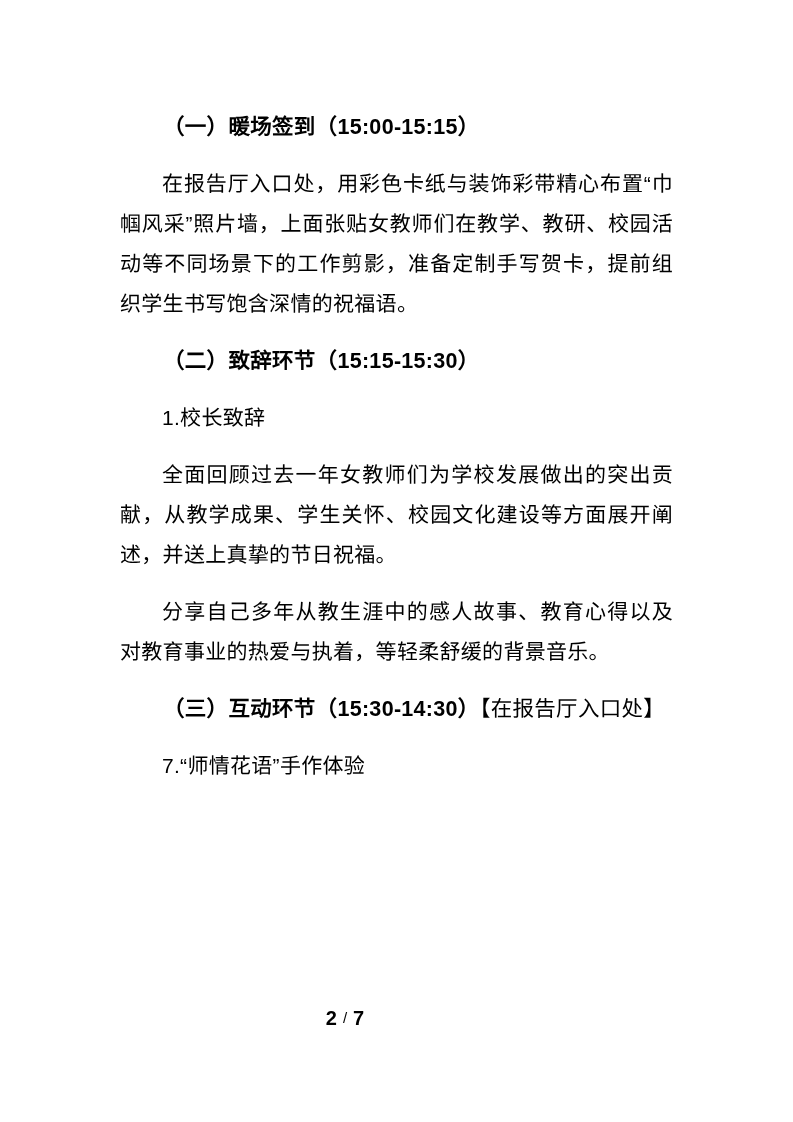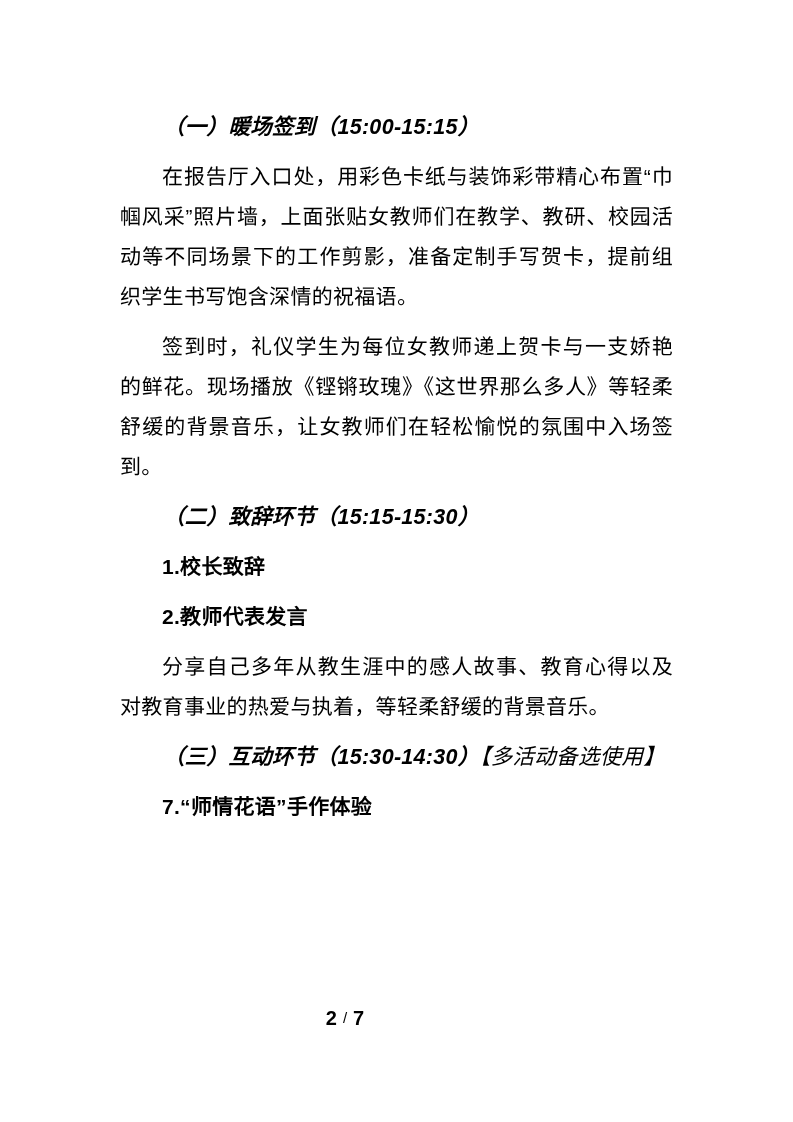--- a/index.html
+++ b/index.html
@@ -28,29 +28,28 @@
   .content > * {
     margin: 0;
     font-size: 21px;
     line-height: 40px;
     text-align: justify;
     text-indent: 2em;
     word-break: break-all;
     letter-spacing: 0.3px;
   }
   .content > * + * {
-    margin-top: 10px;
+    margin-top: 17px;
   }
   .h2 {
     font-weight: 700;
     font-size: 21.5px;
-    font-style: italic;
   }
   .h3 {
-    font-weight: 700;
+    font-weight: 400;
   }
   .para {
     font-weight: 400;
   }
   .h2-mixed .bold-part {
     font-weight: 700;
   }
   .h2-mixed .normal-part {
     font-weight: 400;
   }
@@ -74,33 +73,32 @@
 </head>
 <body>
 
 <div class="page">
   <div class="content">
 
     <div class="h2">（一）暖场签到（15:00-15:15）</div>
 
     <p class="para">在报告厅入口处，用彩色卡纸与装饰彩带精心布置“巾帼风采”照片墙，上面张贴女教师们在教学、教研、校园活动等不同场景下的工作剪影，准备定制手写贺卡，提前组织学生书写饱含深情的祝福语。</p>
 
-    <p class="para">签到时，礼仪学生为每位女教师递上贺卡与一支娇艳的鲜花。现场播放《铿锵玫瑰》《这世界那么多人》等轻柔舒缓的背景音乐，让女教师们在轻松愉悦的氛围中入场签到。</p>
 
     <div class="h2">（二）致辞环节（15:15-15:30）</div>
 
     <div class="h3">1.校长致辞</div>
 
+    <p class="para">全面回顾过去一年女教师们为学校发展做出的突出贡献，从教学成果、学生关怀、校园文化建设等方面展开阐述，并送上真挚的节日祝福。</p>
 
-    <div class="h3">2.教师代表发言</div>
 
     <p class="para">分享自己多年从教生涯中的感人故事、教育心得以及对教育事业的热爱与执着，等轻柔舒缓的背景音乐。</p>
 
     <div class="h2 h2-mixed">
-      <span class="bold-part">（三）互动环节（15:30-14:30）</span><span class="normal-part">【多活动备选使用】</span>
+      <span class="bold-part">（三）互动环节（15:30-14:30）</span><span class="normal-part">【在报告厅入口处】</span>
     </div>
 
     <div class="h3">7.“师情花语”手作体验</div>
 
 
   </div>
 
   <div class="footer">
     <span class="num">2</span><span class="slash">/</span><span class="num">7</span>
   </div>

